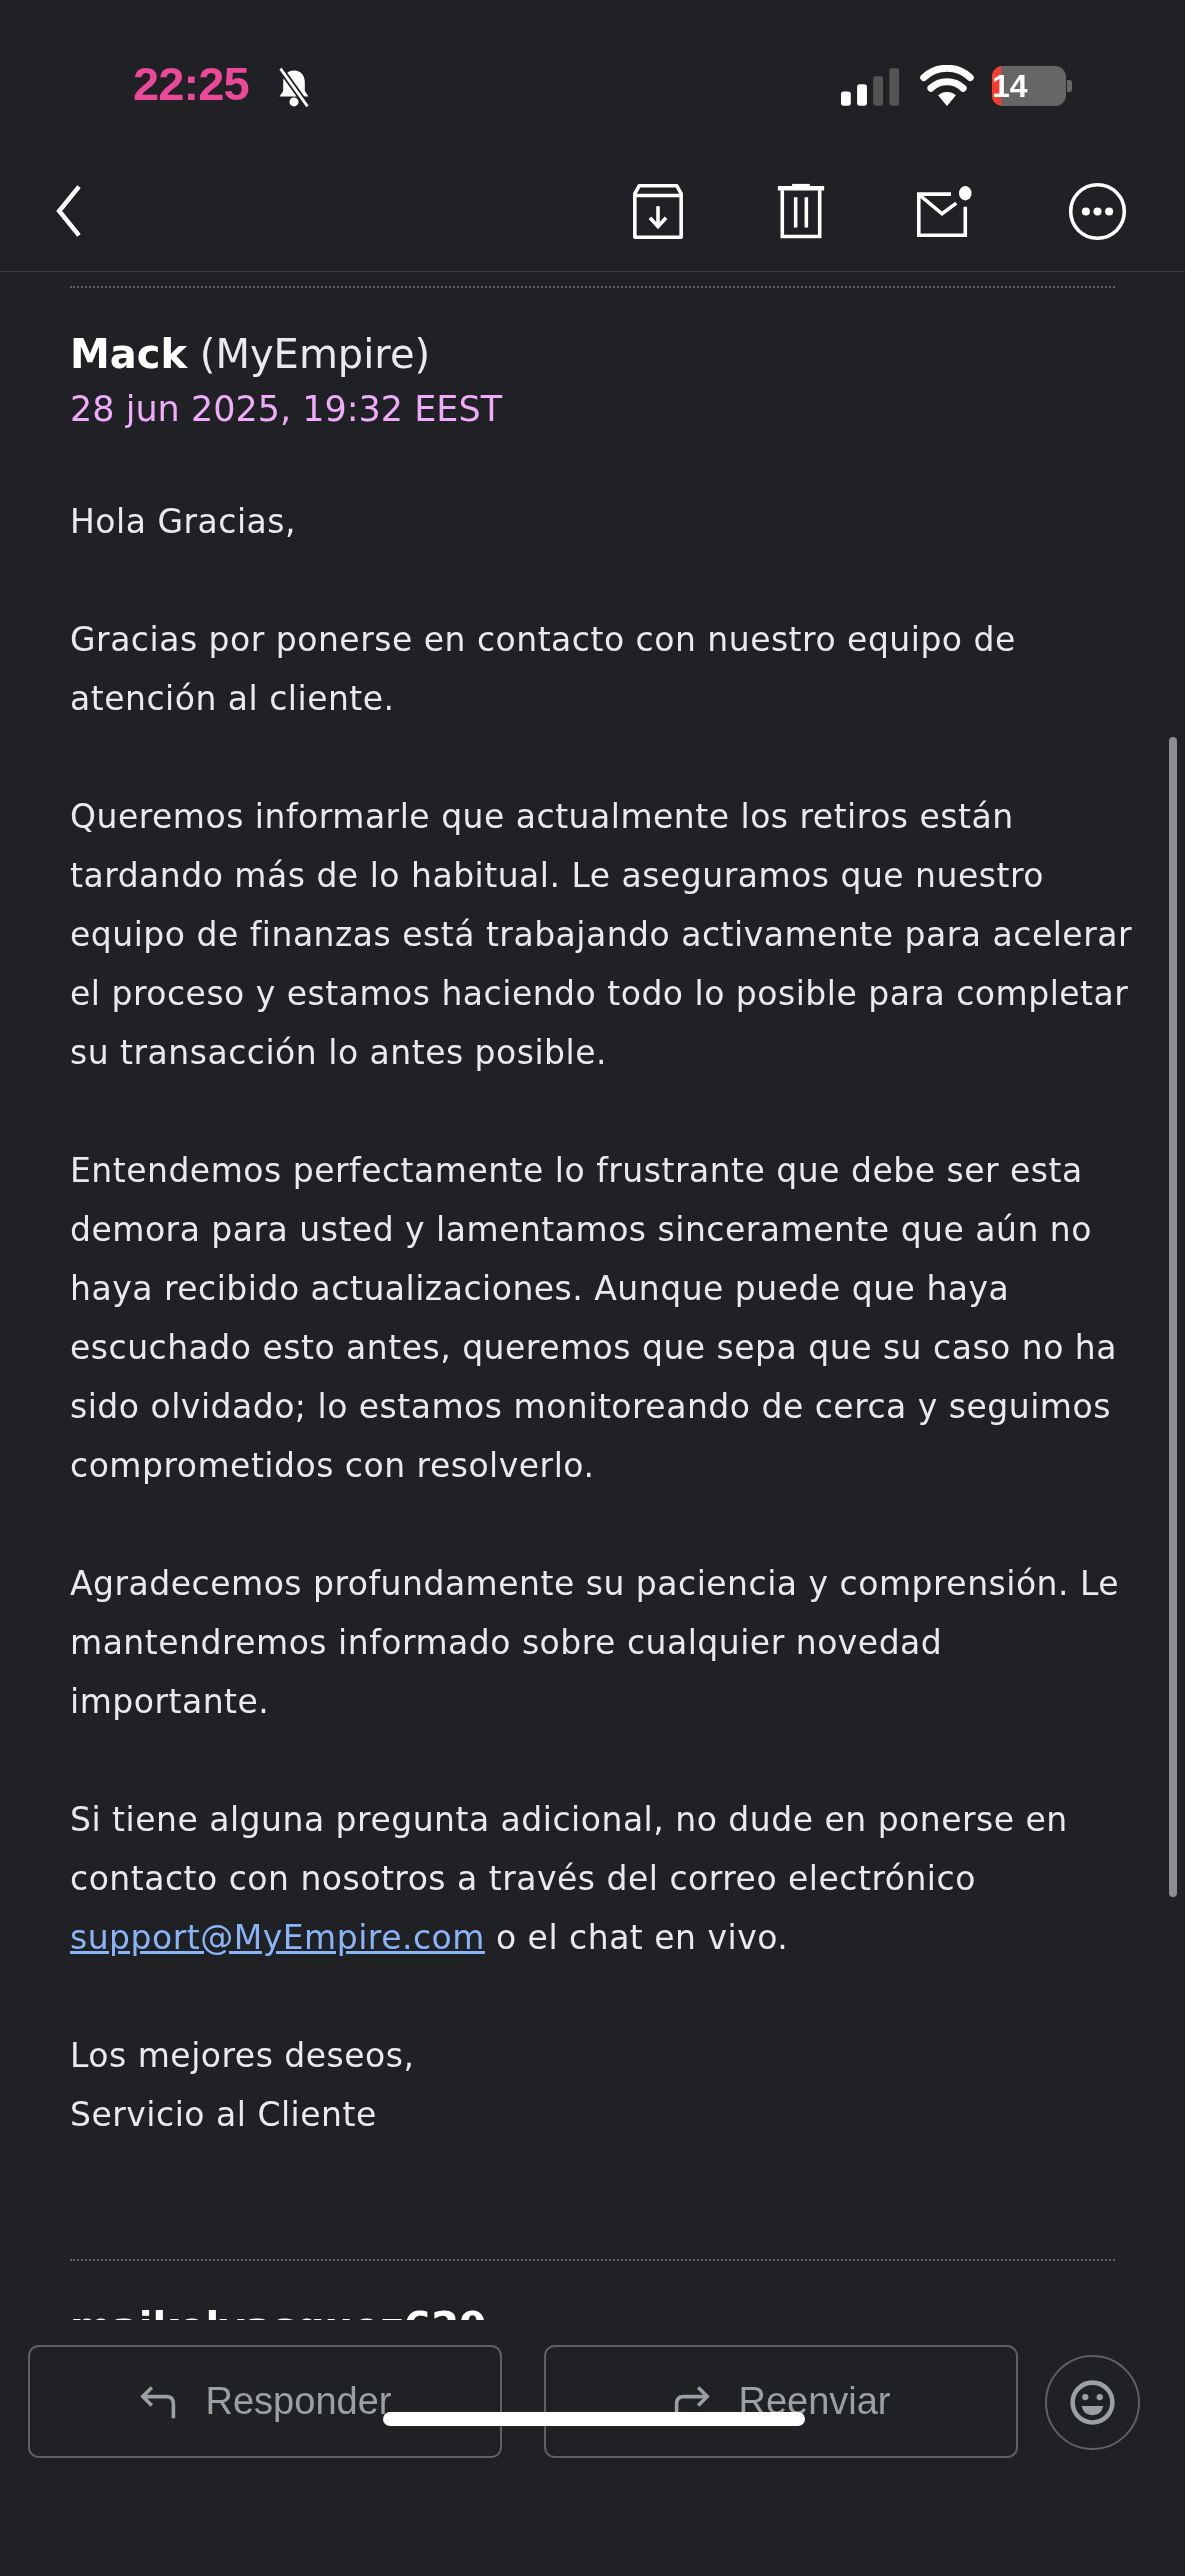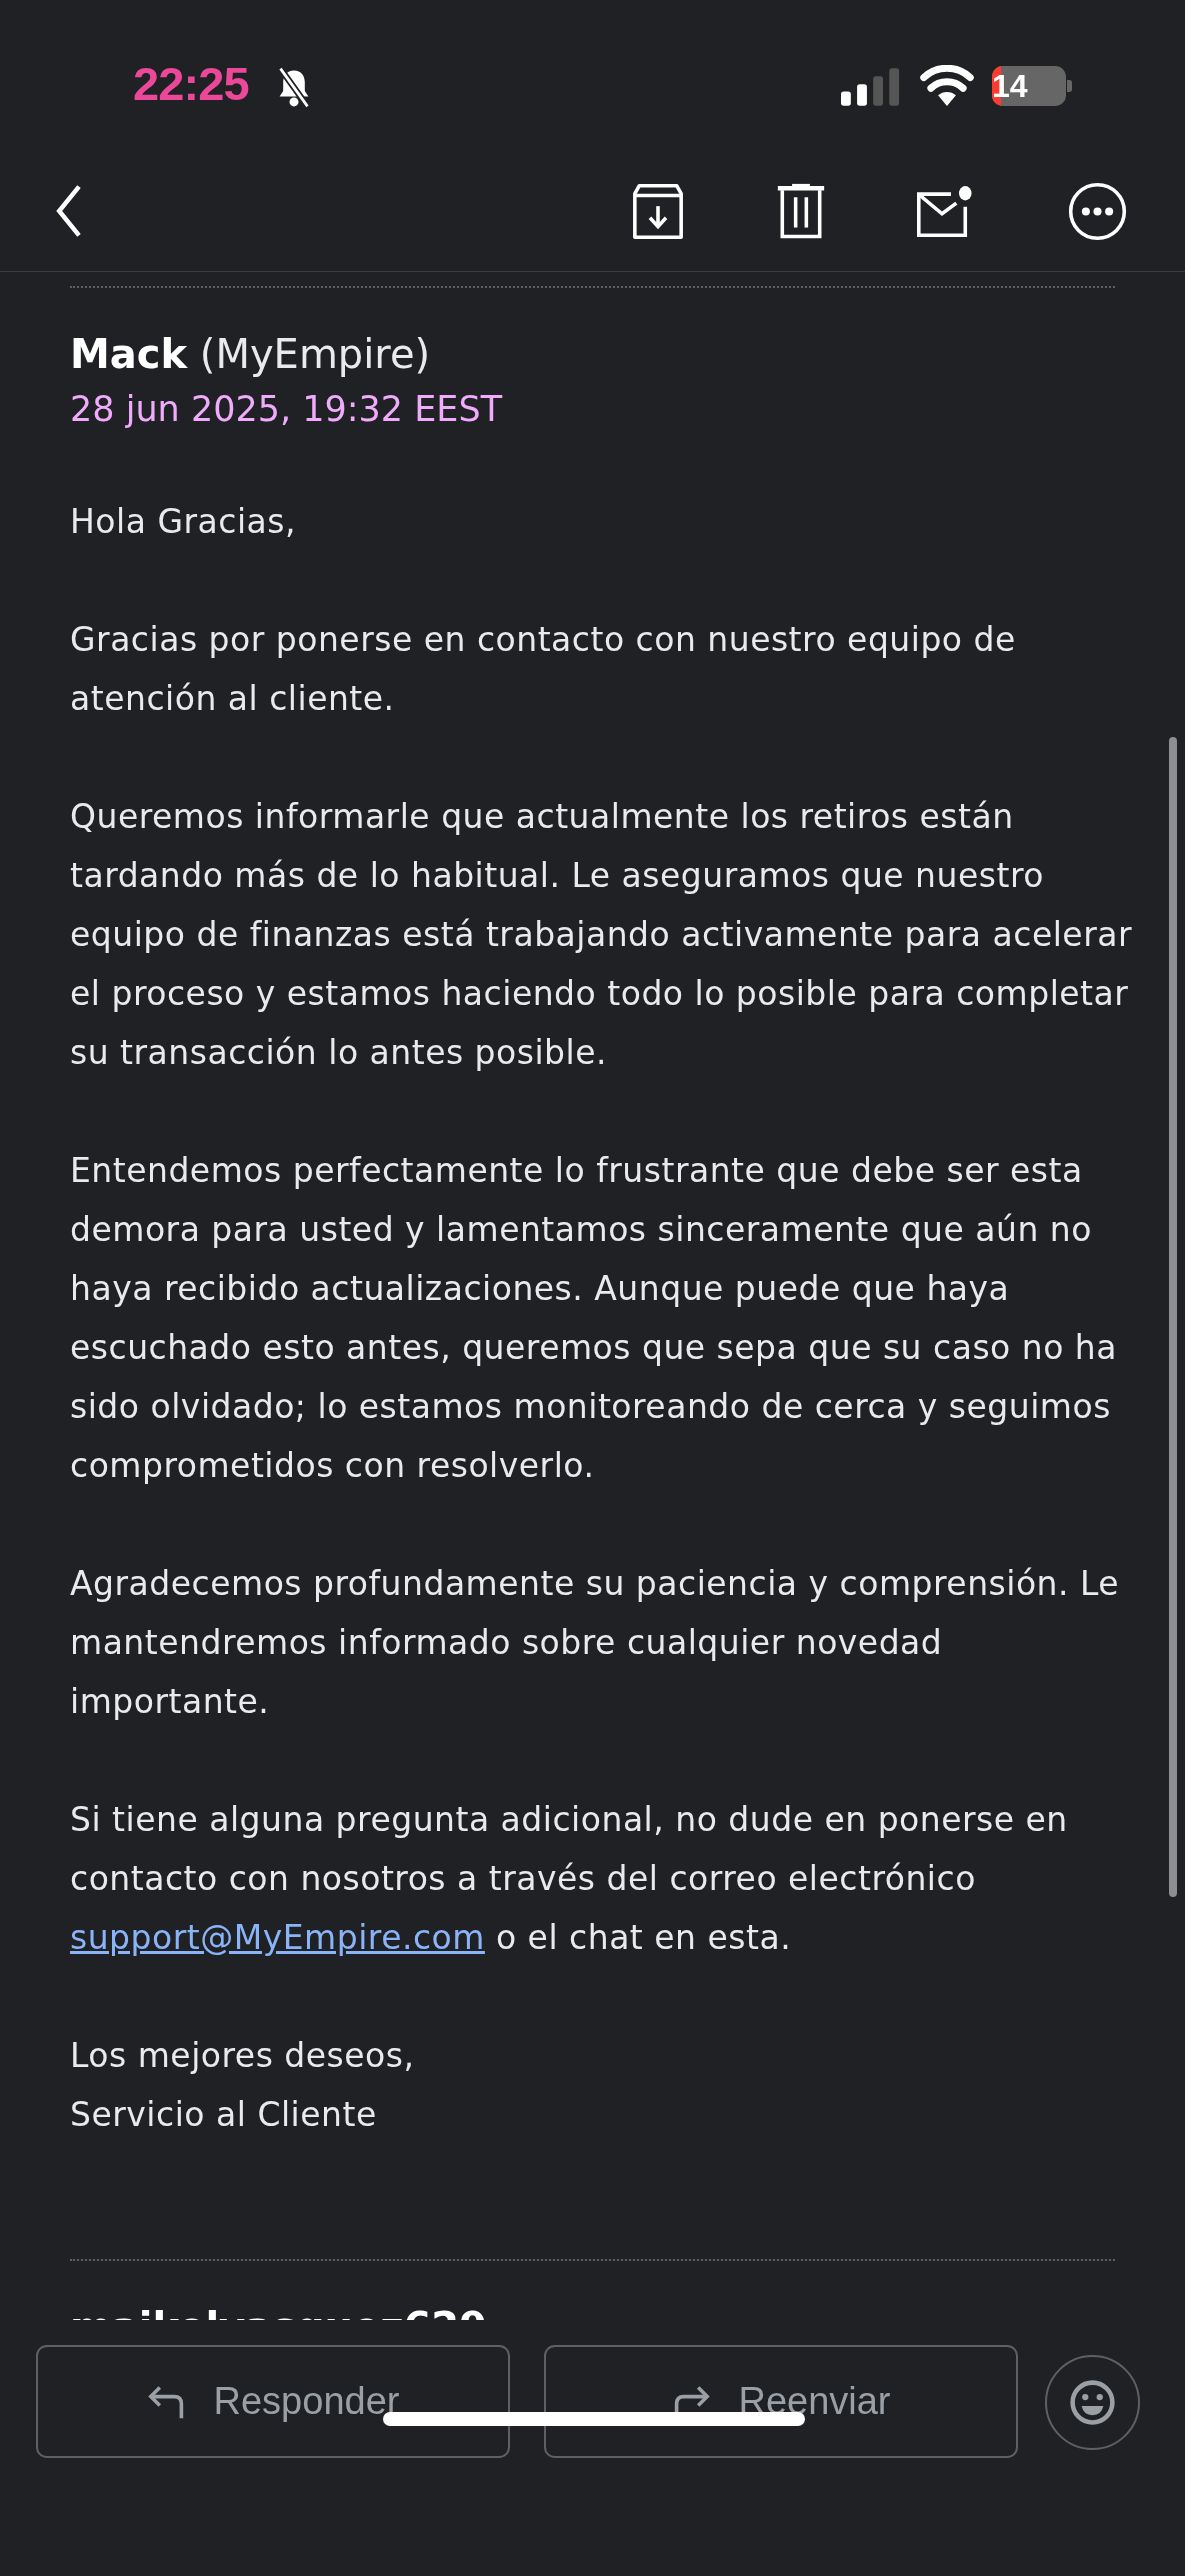--- a/index.html
+++ b/index.html
@@ -125,33 +125,33 @@
     <span>(MyEmpire)</span>
   </div>
   <div class="date">28 jun 2025, 19:32 EEST</div>
 
   <div class="body-text">
     <p>Hola Gracias,</p>
     <p>Gracias por ponerse en contacto con nuestro equipo de atención al cliente.</p>
     <p>Queremos informarle que actualmente los retiros están tardando más de lo habitual. Le aseguramos que nuestro equipo de finanzas está trabajando activamente para acelerar el proceso y estamos haciendo todo lo posible para completar su transacción lo antes posible.</p>
     <p>Entendemos perfectamente lo frustrante que debe ser esta demora para usted y lamentamos sinceramente que aún no haya recibido actualizaciones. Aunque puede que haya escuchado esto antes, queremos que sepa que su caso no ha sido olvidado; lo estamos monitoreando de cerca y seguimos comprometidos con resolverlo.</p>
     <p>Agradecemos profundamente su paciencia y comprensión. Le mantendremos informado sobre cualquier novedad importante.</p>
-    <p><span>Si tiene alguna pregunta adicional, no dude en ponerse en contacto con nosotros a través del correo electrónico </span><a>support@MyEmpire.com</a><span> o el chat en esta.</span></p>
+    <p><span>Si tiene alguna pregunta adicional, no dude en ponerse en contacto con nosotros a través del correo electrónico </span><a>support@MyEmpire.com</a><span> o el chat en vivo.</span></p>
     <p style="margin:0;">Los mejores deseos,</p>
     <p>Servicio al Cliente</p>
   </div>
 
   <div class="dotted" style="top:1987px;"></div>
   <div class="next-sender">maikolvasquez629</div>
 </div>
 
 <div class="scrollbar"></div>
 
 <div class="bottom-bar">
-  <div class="action-btn" style="left:36px;">
+  <div class="action-btn" style="left:28px;">
     <svg width="40" height="36" viewBox="0 0 44 40">
       <path d="M14 4 L4 14 L14 24" stroke="#9aa0a6" stroke-width="4" fill="none"></path>
       <path d="M4 14 H30 Q38 14 38 22 V38" stroke="#9aa0a6" stroke-width="4" fill="none"></path>
     </svg>
     <span>Responder</span>
   </div>
   <div class="action-btn" style="left:544px;">
     <svg width="40" height="36" viewBox="0 0 44 40">
       <path d="M30 4 L40 14 L30 24" stroke="#9aa0a6" stroke-width="4" fill="none"></path>
       <path d="M40 14 H14 Q6 14 6 22 V38" stroke="#9aa0a6" stroke-width="4" fill="none"></path>

